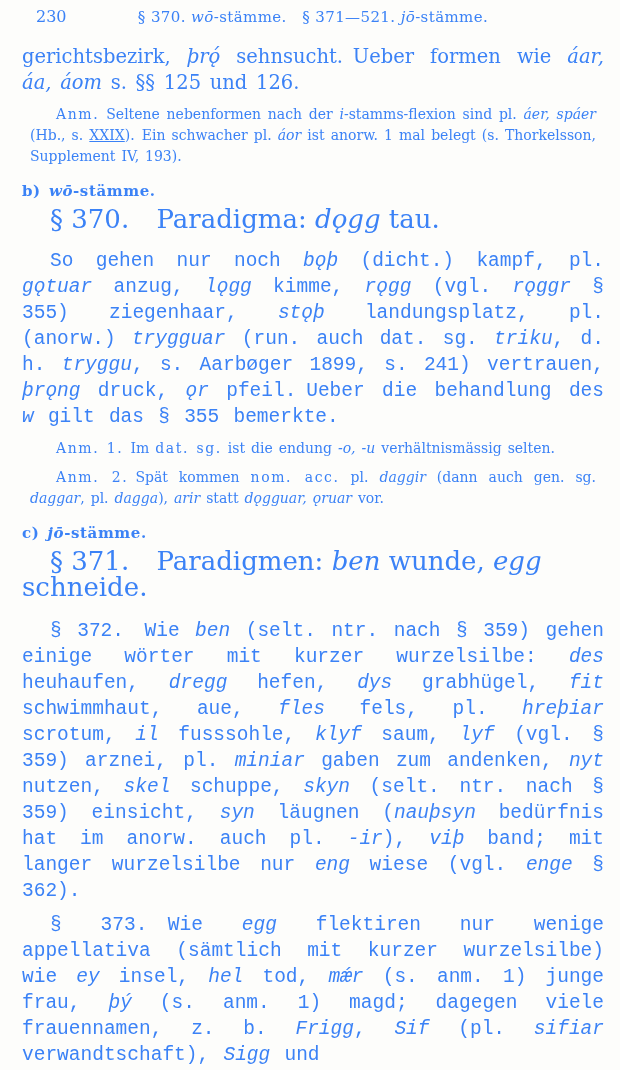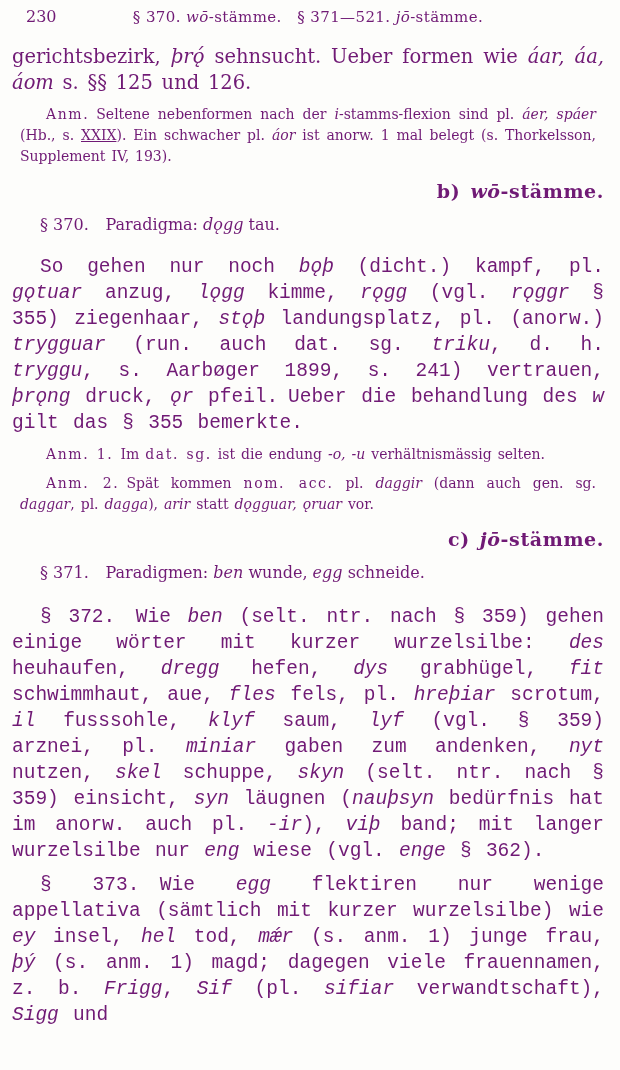--- a/index.html
+++ b/index.html
@@ -1,22 +1,22 @@
 <!DOCTYPE html>
 <html><head>
 <meta charset="utf-8">
 <style>
   html,body{margin:0;padding:0;background:#e8e6e0;}
   .page{
     position:relative;
     width:620px;height:1070px;
     box-sizing:border-box;
-    padding:6px 16px 0 12px;
+    padding:6px 16px 0 22px;
     background:#fdfdfb;
-    color:#701a75;
+    color:#3b82f6;
     font-family:"DejaVu Serif","Liberation Serif",serif;
     overflow:hidden;
   }
   
   .pagehead{position:relative;height:22px;margin-bottom:16px;font-size:15px;line-height:22px;}
   .pagenum{position:absolute;left:14px;top:0;font-size:16px;}
   .runhead{display:block;text-align:center;letter-spacing:0.4px;}
   
   .para{
     font-size:19.5px;line-height:26px;
@@ -26,25 +26,25 @@
   .indent{text-indent:28px;font-family:Liberation Mono, monospace;}
   
   .anm{
     font-size:14px;line-height:21px;
     text-align:justify;word-spacing:1.5px;
     text-indent:26px;margin:8px;
   }
   .mb12{margin-bottom:12px;}
   
   .subhead{
-    text-align:right;font-size:19px;line-height:25px;
-    margin:8px 0;font-weight:bold;letter-spacing:0.6px;
+    text-align:left;font-size:15px;line-height:25px;
+    margin:2px 0;font-weight:bold;letter-spacing:0.6px;
   }
   
-  .secline{font-size:16px;line-height:26px;text-indent:28px;margin:0 0 6px 0;}
+  .secline{font-size:26px;line-height:26px;text-indent:28px;margin:0 0 6px 0;}
   .secline.mb8{margin-bottom:8px;}
   
   .paradigm{display:flex;align-items:stretch;font-size:19px;line-height:23px;margin:0 0 10px 0;}
   .paradigm .half{box-sizing:border-box;}
   .t370 .left{width:52%;padding-left:46px;}
   .t370 .right{width:48%;padding-left:22px;border-left:1.5px solid #2b2b2b;}
   .t371 .left{width:42.5%;padding-left:2px;}
   .t371 .right{width:57.5%;padding-left:16px;border-left:1.5px solid #2b2b2b;}
   
   .it{font-style:italic;}

